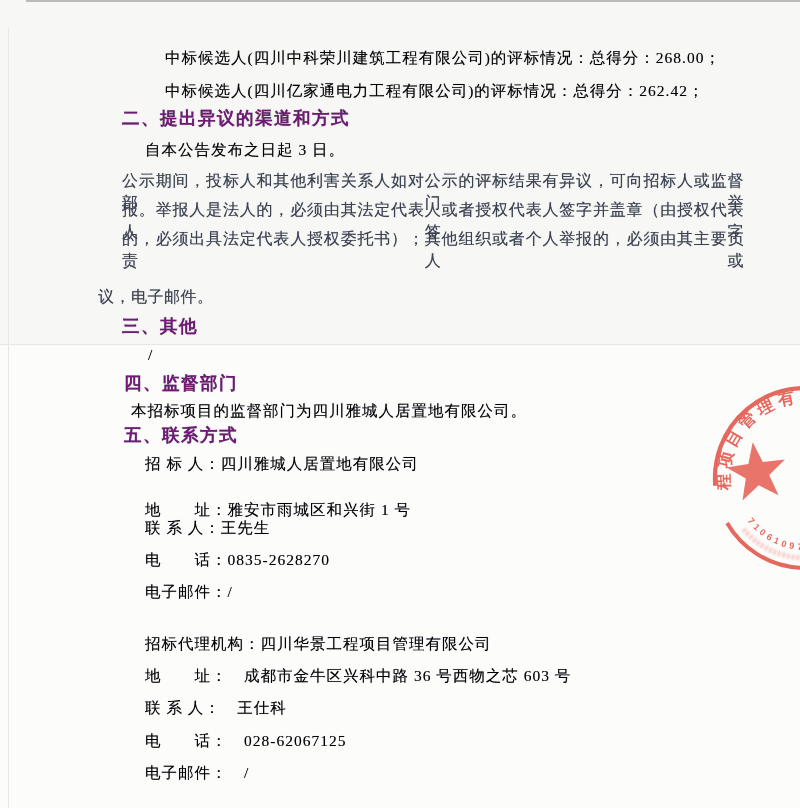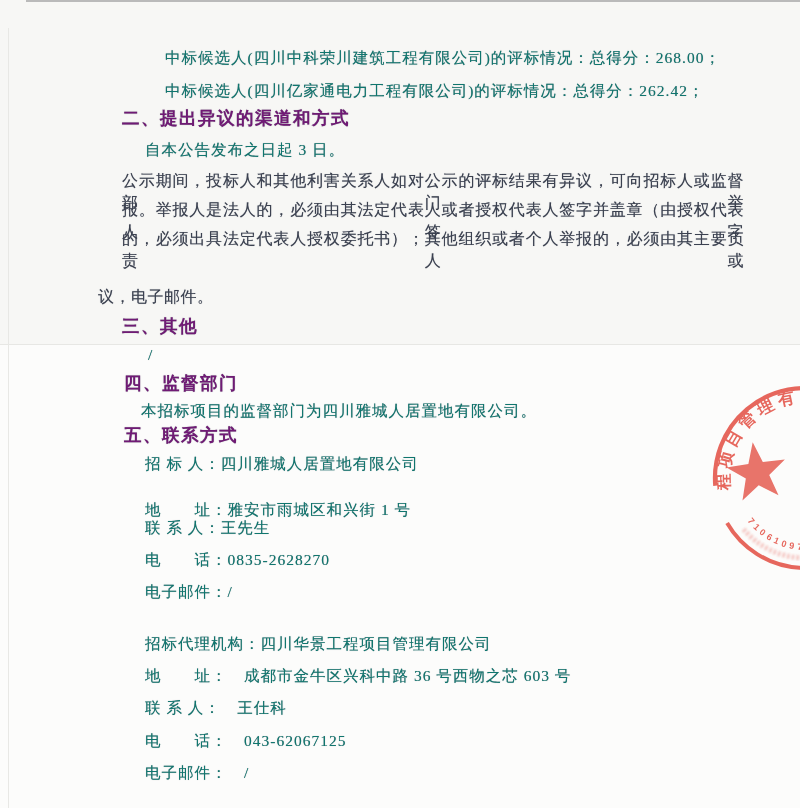--- a/index.html
+++ b/index.html
@@ -8,21 +8,21 @@
     background:#fcfcfb;
     font-family:"Liberation Serif","DejaVu Serif",serif;
   }
   .page{position:absolute;inset:0;}
   
   .band-top{position:absolute;left:0;top:0;width:800px;height:344px;background:#f7f7f5;border-bottom:1px solid #e7e7e4;}
   .scan-top-line{position:absolute;left:26px;right:0;top:0;height:2px;background:#a6a6a6;opacity:.75;}
   .scan-left-line{position:absolute;left:8px;top:28px;bottom:0;width:1px;background:#e8e8e5;}
   
   .t{
-    position:absolute;color:#0f766e;font-size:15.5px;line-height:22px;
+    position:absolute;color:#000000;font-size:15.5px;line-height:22px;
     letter-spacing:1px;white-space:nowrap;
     text-shadow:0 0 .7px rgba(59,65,80,.55);
   }
   .h{
     position:absolute;color:#701a75;font-weight:700;font-size:17.5px;line-height:23px;
     letter-spacing:1.5px;white-space:nowrap;
     text-shadow:0 0 .8px rgba(51,58,70,.6);
   }
   .para-line{
     position:absolute;left:98px;width:622px;color:#3b4150;font-size:16px;line-height:22px;
@@ -49,34 +49,34 @@
 
   <div class="para-line jst" style="top:170px">公示期间，投标人和其他利害关系人如对公示的评标结果有异议，可向招标人或监督部门举</div>
   <div class="para-line jst" style="top:199px">报。举报人是法人的，必须由其法定代表人或者授权代表人签字并盖章（由授权代表人签字</div>
   <div class="para-line jst" style="top:228px">的，必须出具法定代表人授权委托书）；其他组织或者个人举报的，必须由其主要负责人或</div>
   <div class="para-line" style="top:286px">议，电子邮件。</div>
 
   <div class="h" style="left:122px;top:315px">三、其他</div>
   <div class="t" style="left:148px;top:344px">/</div>
 
   <div class="h" style="left:124px;top:372px">四、监督部门</div>
-  <div class="t" style="left:141px;top:400px">本招标项目的监督部门为四川雅城人居置地有限公司。</div>
+  <div class="t" style="left:131px;top:400px">本招标项目的监督部门为四川雅城人居置地有限公司。</div>
 
   <div class="h" style="left:124px;top:424px">五、联系方式</div>
 
   <div class="t" style="left:145px;top:453px">招 标 人：四川雅城人居置地有限公司</div>
   <div class="t" style="left:145px;top:499px">地　　址：雅安市雨城区和兴街 1 号</div>
   <div class="t" style="left:145px;top:517px">联 系 人：王先生</div>
   <div class="t" style="left:145px;top:549px">电　　话：0835-2628270</div>
   <div class="t" style="left:145px;top:581px">电子邮件：/</div>
 
   <div class="t" style="left:145px;top:633px">招标代理机构：四川华景工程项目管理有限公司</div>
   <div class="t" style="left:145px;top:665px">地　　址：　成都市金牛区兴科中路 36 号西物之芯 603 号</div>
   <div class="t" style="left:145px;top:697px">联 系 人：　王仕科</div>
-  <div class="t" style="left:145px;top:730px">电　　话：　043-62067125</div>
+  <div class="t" style="left:145px;top:730px">电　　话：　028-62067125</div>
   <div class="t" style="left:145px;top:762px">电子邮件：　/</div>
 
   <svg class="seal" width="220" height="215" viewBox="0 0 220 215">
     <defs>
       <filter id="sblur">
           <feGaussianBlur stdDeviation="0.55"></feGaussianBlur>
         </filter>
       <filter id="sblur2">
           <feGaussianBlur stdDeviation="1.1"></feGaussianBlur>
         </filter>

